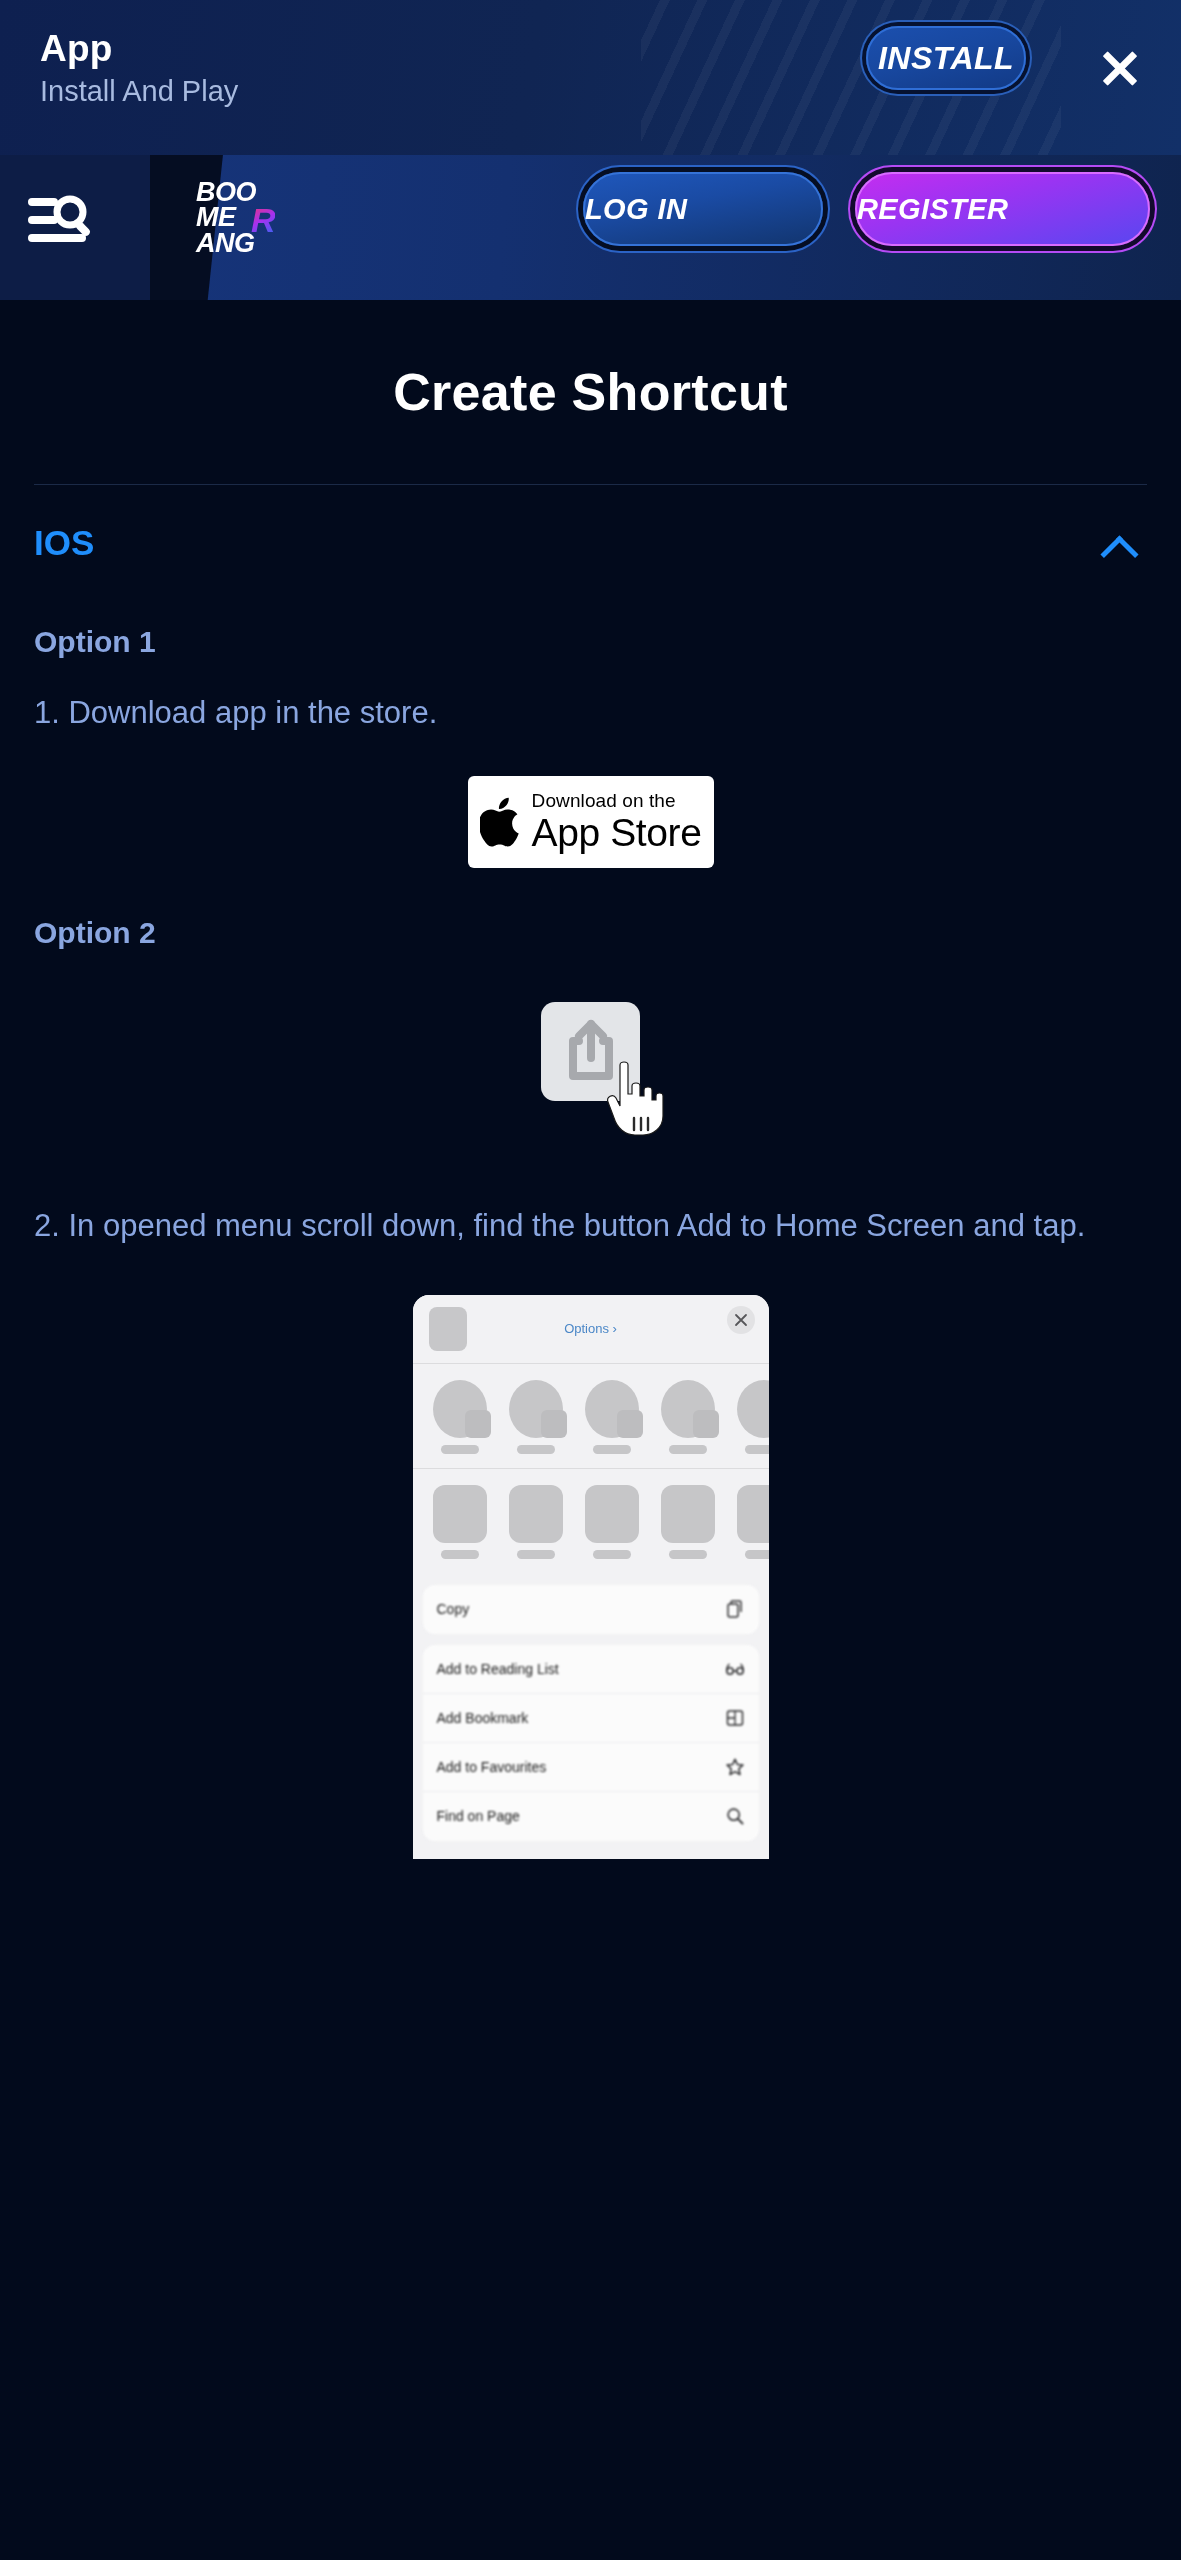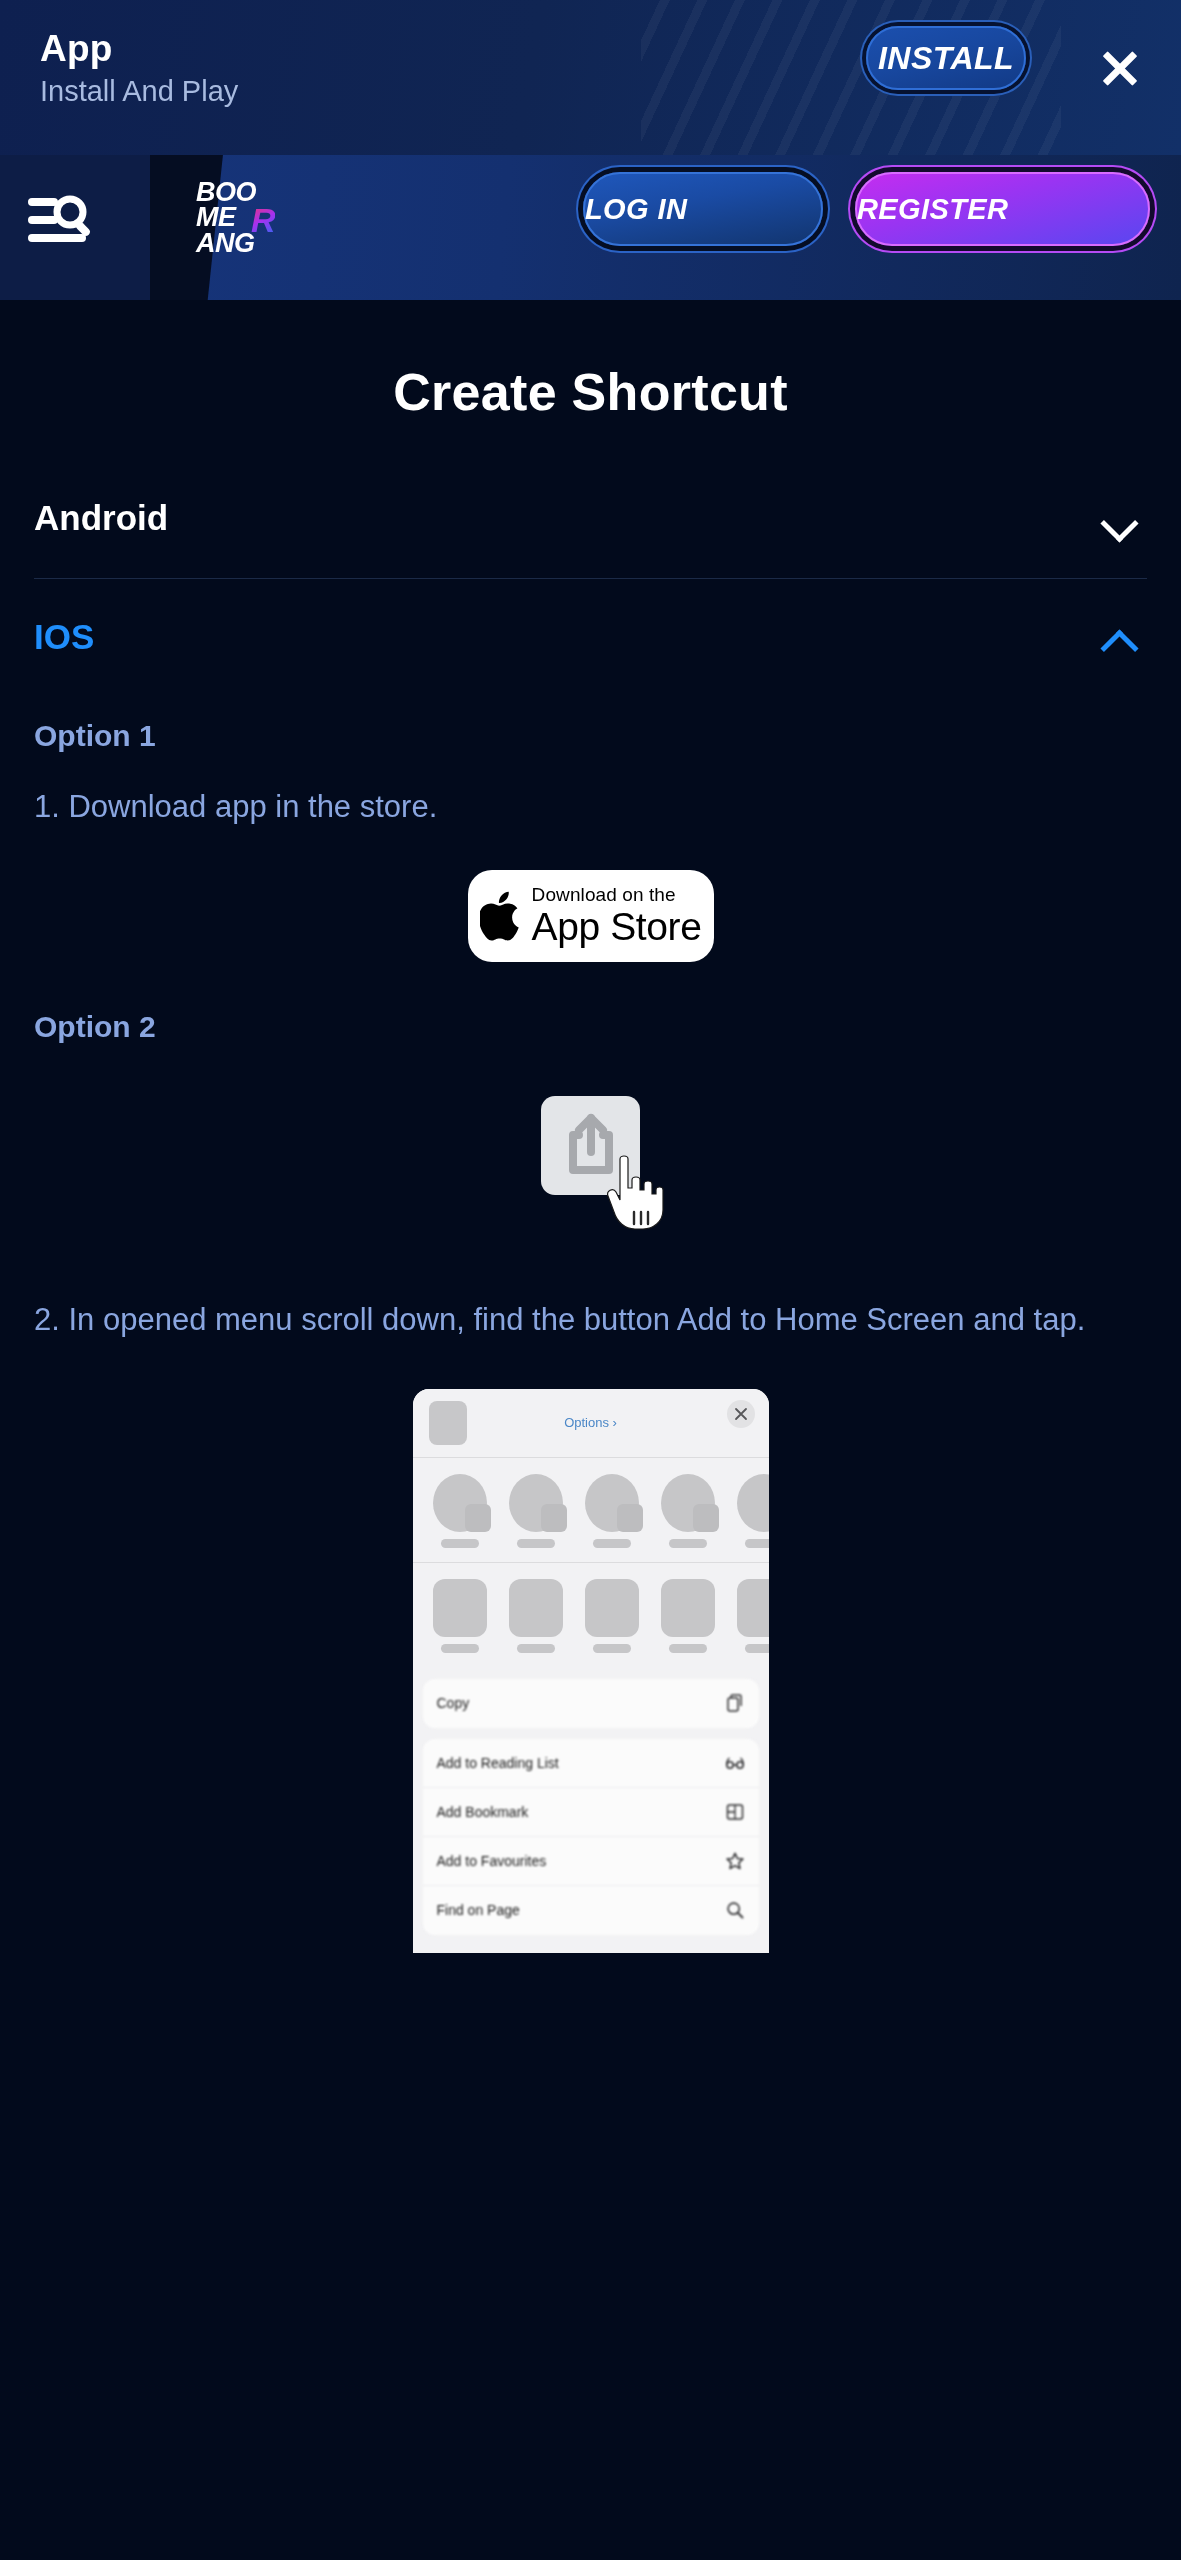--- a/index.html
+++ b/index.html
@@ -228,21 +228,21 @@
     color: #8aa6e0;
     margin-top: 32px;
     font-weight: 400;
   }
 
   
   .appstore-wrap { display: flex; justify-content: center; margin-top: 40px; }
   .appstore {
     width: 246px; height: 92px;
     background: #ffffff;
-    border-radius: 24px;
+    border-radius: 6px;
     display: flex; align-items: center; justify-content: center;
     gap: 5px;
     cursor: pointer;
   }
   .apple-logo { width: 47px; height: 56px; flex: none; }
   .as-text { display: flex; flex-direction: column; line-height: 1; }
   .as-small { font-size: 19px; color: #000; letter-spacing: .1px; }
   .as-big { font-size: 39px; color: #000; letter-spacing: -0.4px; margin-top: 3px; }
 
   
@@ -410,24 +410,20 @@
 <div class="nav-btn register-btn">
   <span>REGISTER</span>
 </div>
 
 <div class="page">
 
   <h1 class="page-title">Create Shortcut</h1>
 
   <div class="accordion">
 
-    <div class="acc-head collapsed">
-      <h2>Android</h2>
-      <span class="chev chev-white"></span>
-    </div>
 
     <div class="divider"></div>
 
     <div class="acc-head expanded" style="margin-top:24px;">
       <h2>IOS</h2>
       <span class="chev chev-blue up"></span>
     </div>
 
     <div class="acc-body">
 

